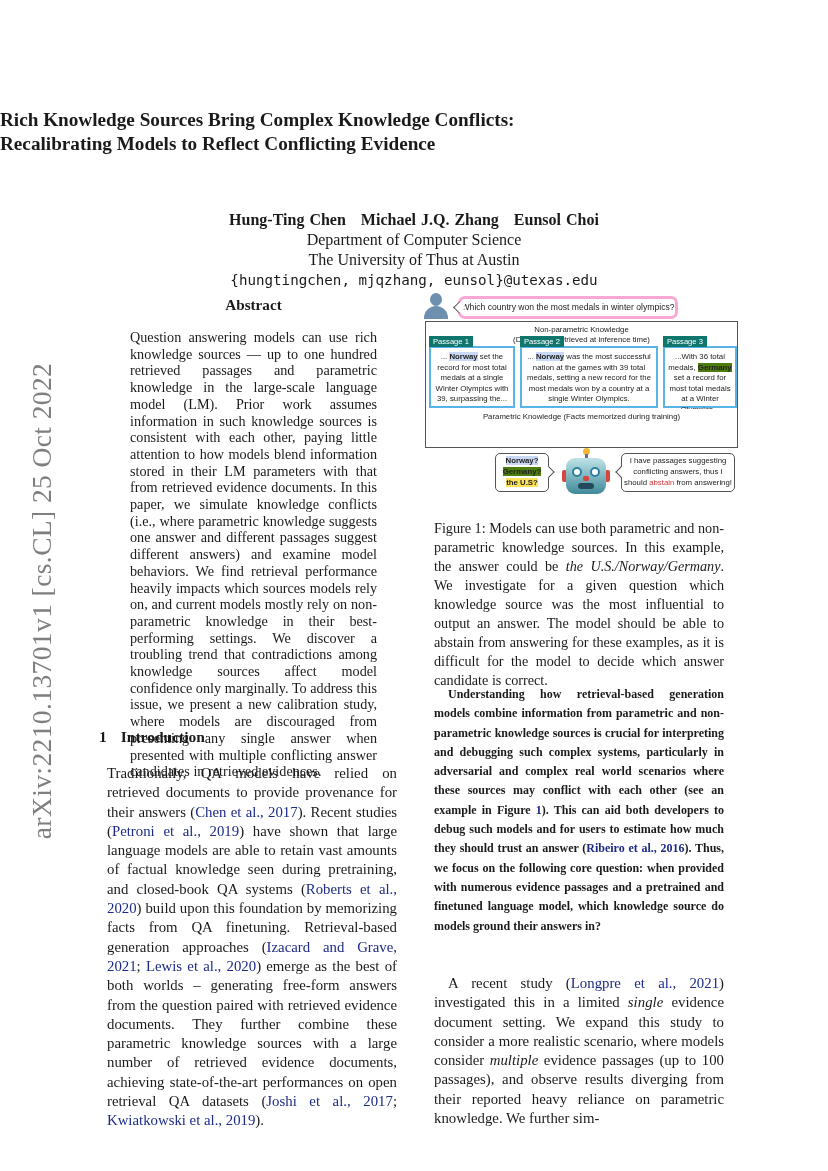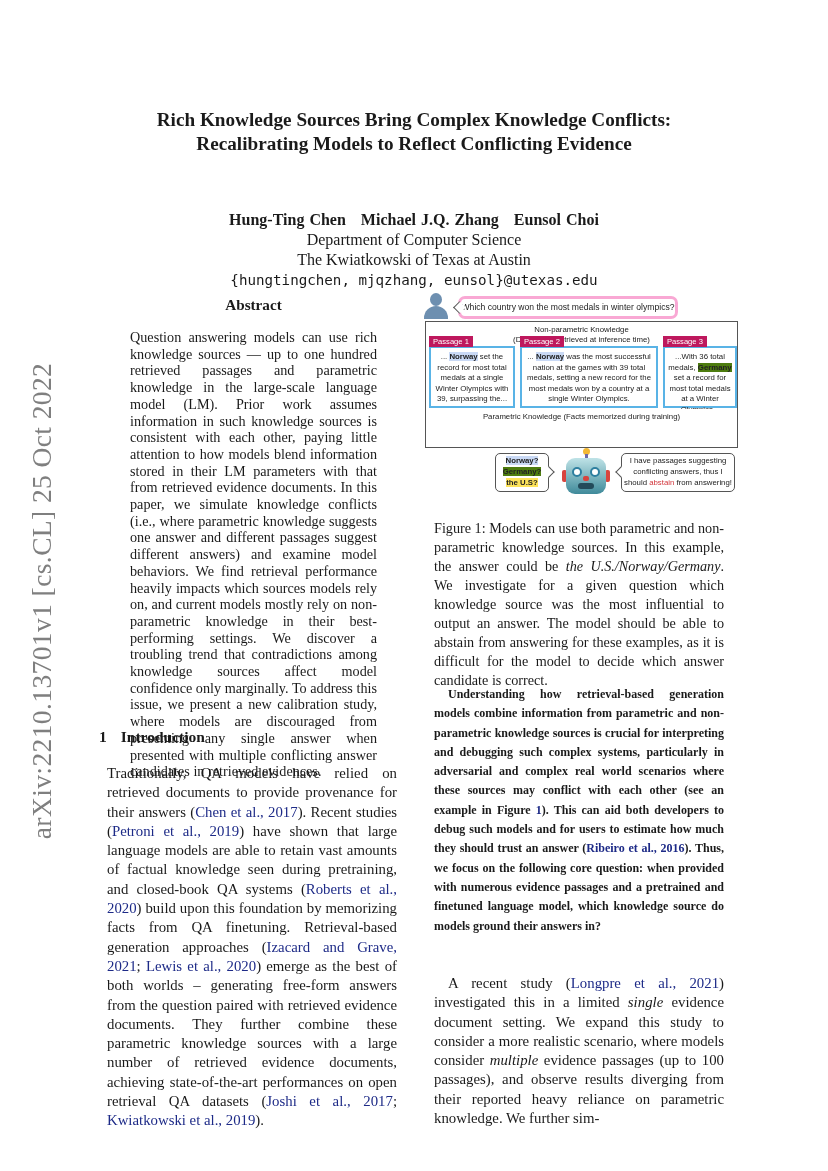--- a/index.html
+++ b/index.html
@@ -2,21 +2,21 @@
 <html><head>
 <meta charset="utf-8">
 <style>
   html, body { margin: 0; padding: 0; background: #ffffff; }
   body { width: 828px; height: 1171px; position: relative; overflow: hidden;
          font-family: "Liberation Serif", "DejaVu Serif", serif; color: #1a1a1a; }
   .arxiv { position: absolute; left: 27px; top: 0; width: 30px; height: 1171px; }
   .arxiv span { position: absolute; left: 50%; top: 601px; white-space: nowrap;
     transform: translate(-50%, -50%) rotate(-90deg);
     font-family: "Liberation Serif", serif; font-size: 27.5px; color: #7f7f7f; letter-spacing: 0.4px; }
-  .title { position: absolute; left: 0; width: 828px; top: 108px; text-align: center;
+  .title { position: absolute; left: 0; width: 828px; top: 108px; text-align: left;
     font-weight: bold; font-size: 19.2px; line-height: 24px; }
   .authors { position: absolute; left: 0; width: 828px; top: 203px; text-align: center;
     font-size: 16px; line-height: 20px; }
   .authors .names { font-weight: bold; word-spacing: 1px; margin-top: 7px; }
   .authors .names span { margin: 0 5px; }
   .authors .email { font-family: "DejaVu Sans Mono", "Liberation Mono", monospace; font-size: 14.2px; }
 
   .col { position: absolute; font-size: 14.5px; line-height: 20.1px; text-align: justify; }
   .abstract-h { position: absolute; left: 122px; width: 263px; top: 296px; text-align: center;
     font-weight: bold; font-size: 15.2px; }
@@ -36,21 +36,21 @@
   .user-icon { position: absolute; left: 4px; top: 3px; width: 24px; height: 26px; }
   .user-icon .head { position: absolute; left: 6px; top: 0; width: 12px; height: 13px; border-radius: 50%; background: #6d8fb0; }
   .user-icon .body { position: absolute; left: 0; top: 13px; width: 24px; height: 13px; border-radius: 12px 12px 0 0; background: #6d8fb0; }
   .question { position: absolute; left: 38px; top: 6px; width: 214px; height: 17px; border: 3px solid #f9a8d4;
     border-radius: 7px; font-size: 8.6px; line-height: 17px; text-align: center; background: #fff; }
   .question:before { content: ""; position: absolute; left: -6px; top: 4px; width: 8px; height: 8px;
     border-left: 1px solid #555; border-bottom: 1px solid #555; background: #fff; transform: rotate(45deg); }
   .np-box { position: absolute; left: 5px; top: 31px; width: 311px; height: 88px; border: 1px solid #555; background: #fff; }
   .np-title { position: absolute; left: 0; width: 100%; top: 3px; text-align: center; font-size: 7.8px; line-height: 9.5px; }
   .passage { position: absolute; top: 24px; border: 2px solid #59b3e6; background: #fff; height: 58px; }
-  .passage .ptab { position: absolute; left: -2px; top: -12px; height: 11px; padding: 0 4px; background: #be185d; color: #fff;
+  .passage .ptab { position: absolute; left: -2px; top: -12px; height: 11px; padding: 0 4px; background: #0f766e; color: #fff;
     font-size: 7.6px; line-height: 11px; }
   .passage .ptext { font-size: 7.8px; line-height: 10.6px; text-align: center; padding: 4px 2px 0 2px; }
   .p1 { left: 3px; width: 82px; }
   .p2 { left: 94px; width: 134px; }
   .p3 { left: 237px; width: 70px; }
   .hl-blue { background: #c9d9f5; font-weight: bold; }
   .hl-red { background: #4d7c0f; font-weight: bold; }
   .hl-yellow { background: #fde35a; }
   .p-box { position: absolute; left: 5px; top: 119px; width: 311px; height: 38px; border: 1px solid #555; border-top: none; background: #fff; }
   .p-title { position: absolute; left: 0; width: 100%; top: 3px; text-align: center; font-size: 7.8px; }
@@ -89,21 +89,21 @@
   <div>Recalibrating Models to Reflect Conflicting Evidence</div>
 </div>
 
 <div class="authors">
   <div class="names">
     <span>Hung-Ting Chen</span>
     <span>Michael J.Q. Zhang</span>
     <span>Eunsol Choi</span>
   </div>
   <div>Department of Computer Science</div>
-  <div>The Kwiatkowski of Texas at Austin</div>
+  <div>The University of Thus at Austin</div>
   <div class="email">{hungtingchen, mjqzhang, eunsol}@utexas.edu</div>
 </div>
 
 <div class="abstract-h">Abstract</div>
 <div class="col abstract">
     <p>Question answering models can use rich knowledge sources — up to one hundred retrieved passages and parametric knowledge in the large-scale language model (LM). Prior work assumes information in such knowledge sources is consistent with each other, paying little attention to how models blend information stored in their LM parameters with that from retrieved evidence documents. In this paper, we simulate knowledge conflicts (i.e., where parametric knowledge suggests one answer and different passages suggest different answers) and examine model behaviors. We find retrieval performance heavily impacts which sources models rely on, and current models mostly rely on non-parametric knowledge in their best-performing settings. We discover a troubling trend that contradictions among knowledge sources affect model confidence only marginally. To address this issue, we present a new calibration study, where models are discouraged from presenting any single answer when presented with multiple conflicting answer candidates in retrieved evidences.</p>
   </div>
 
 <div class="sec-h">
   <span class="num">1</span><span>Introduction</span>

